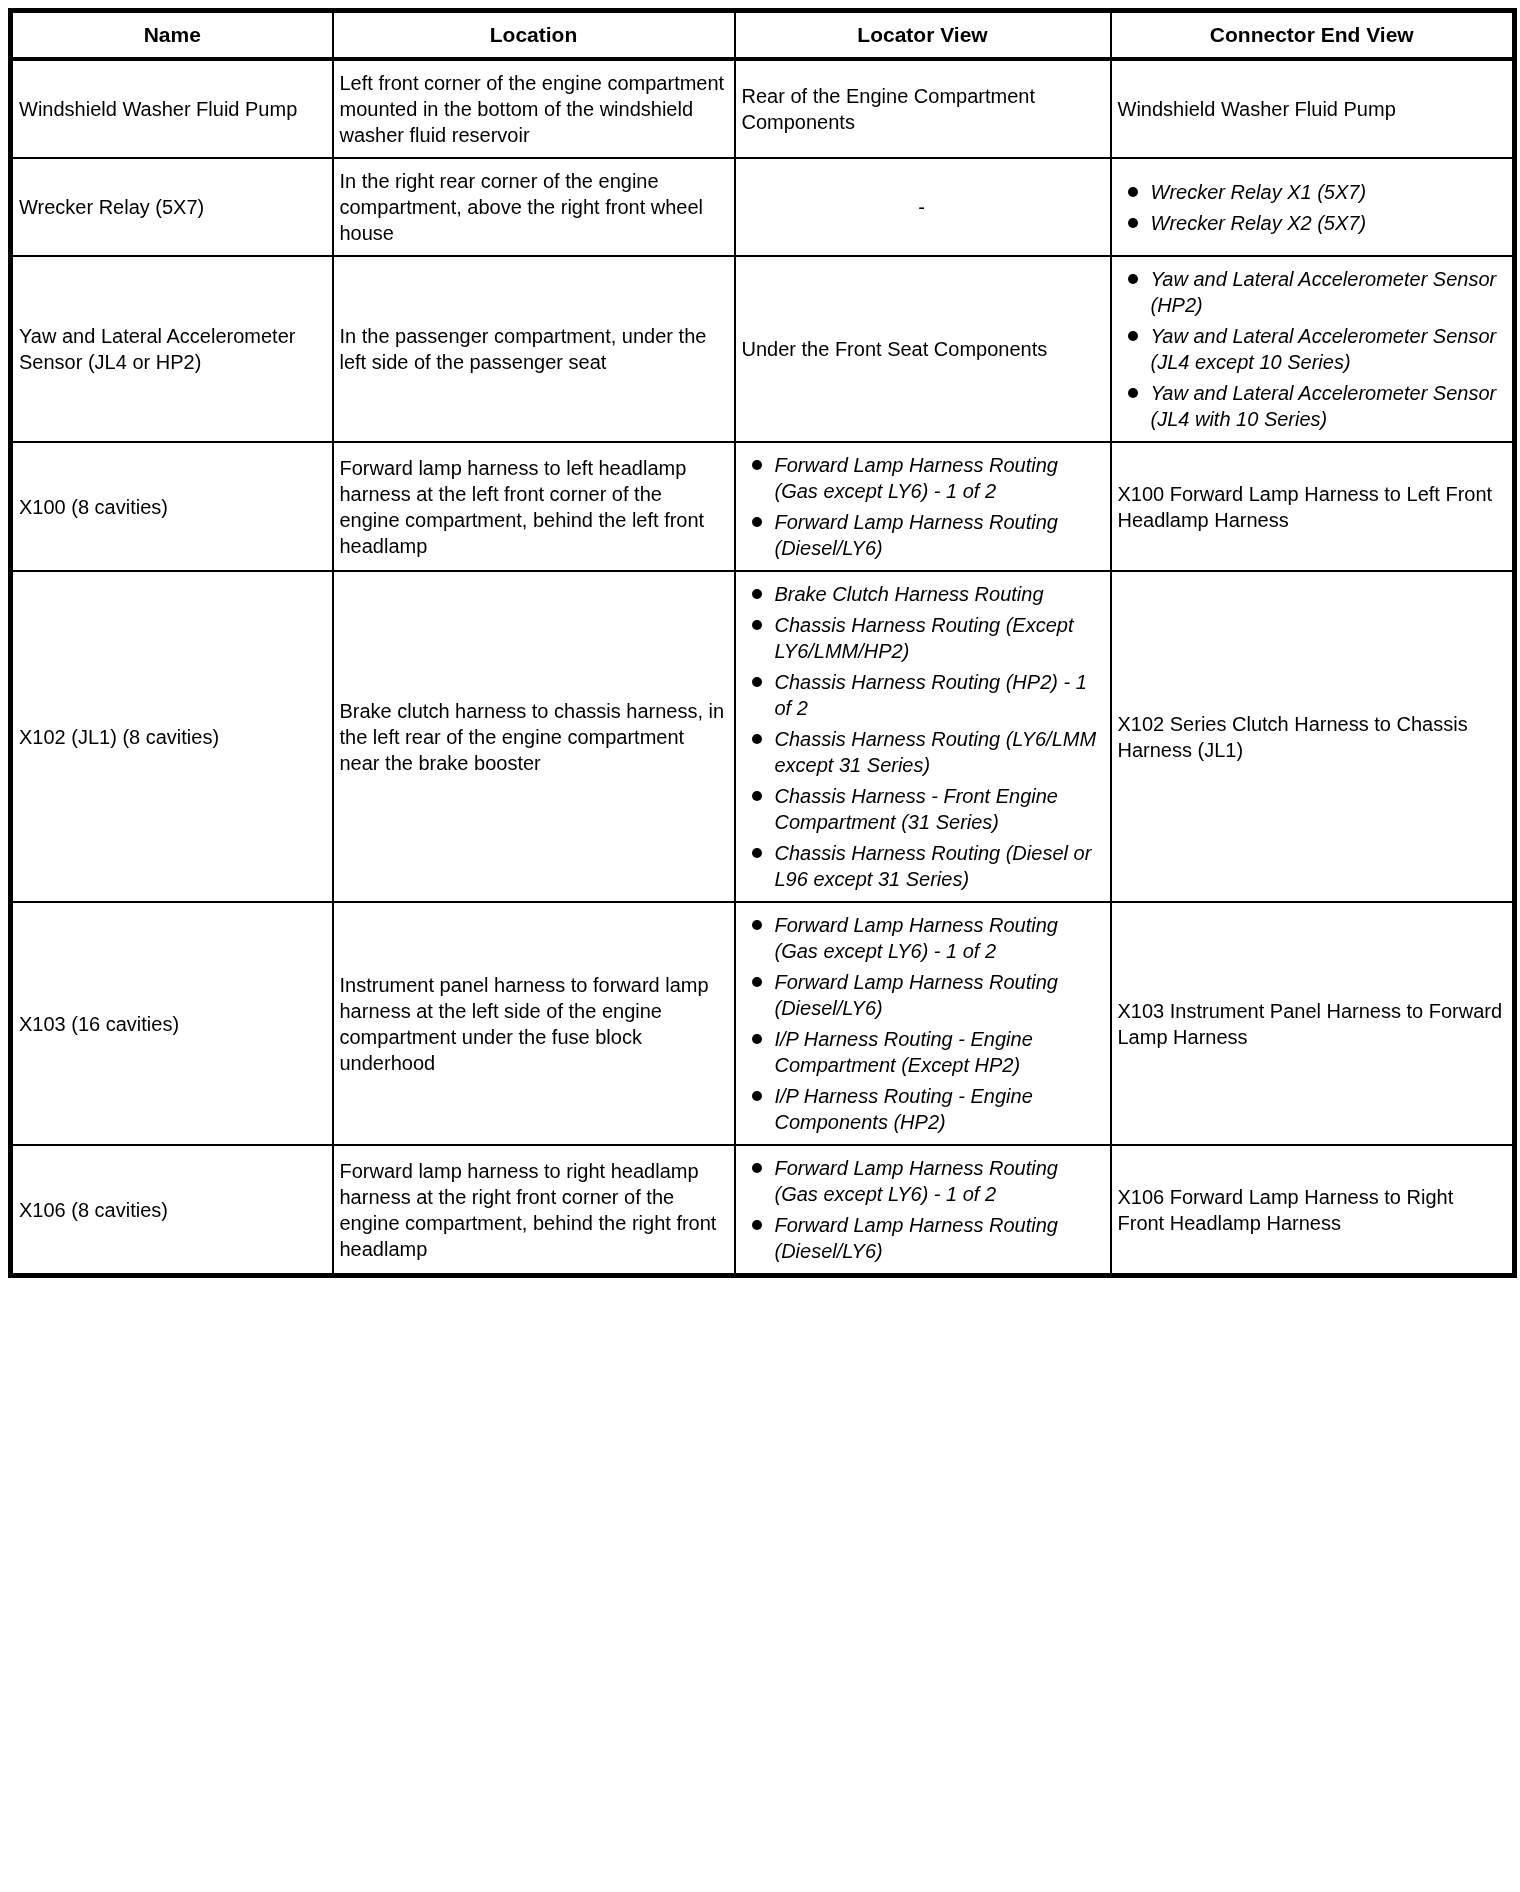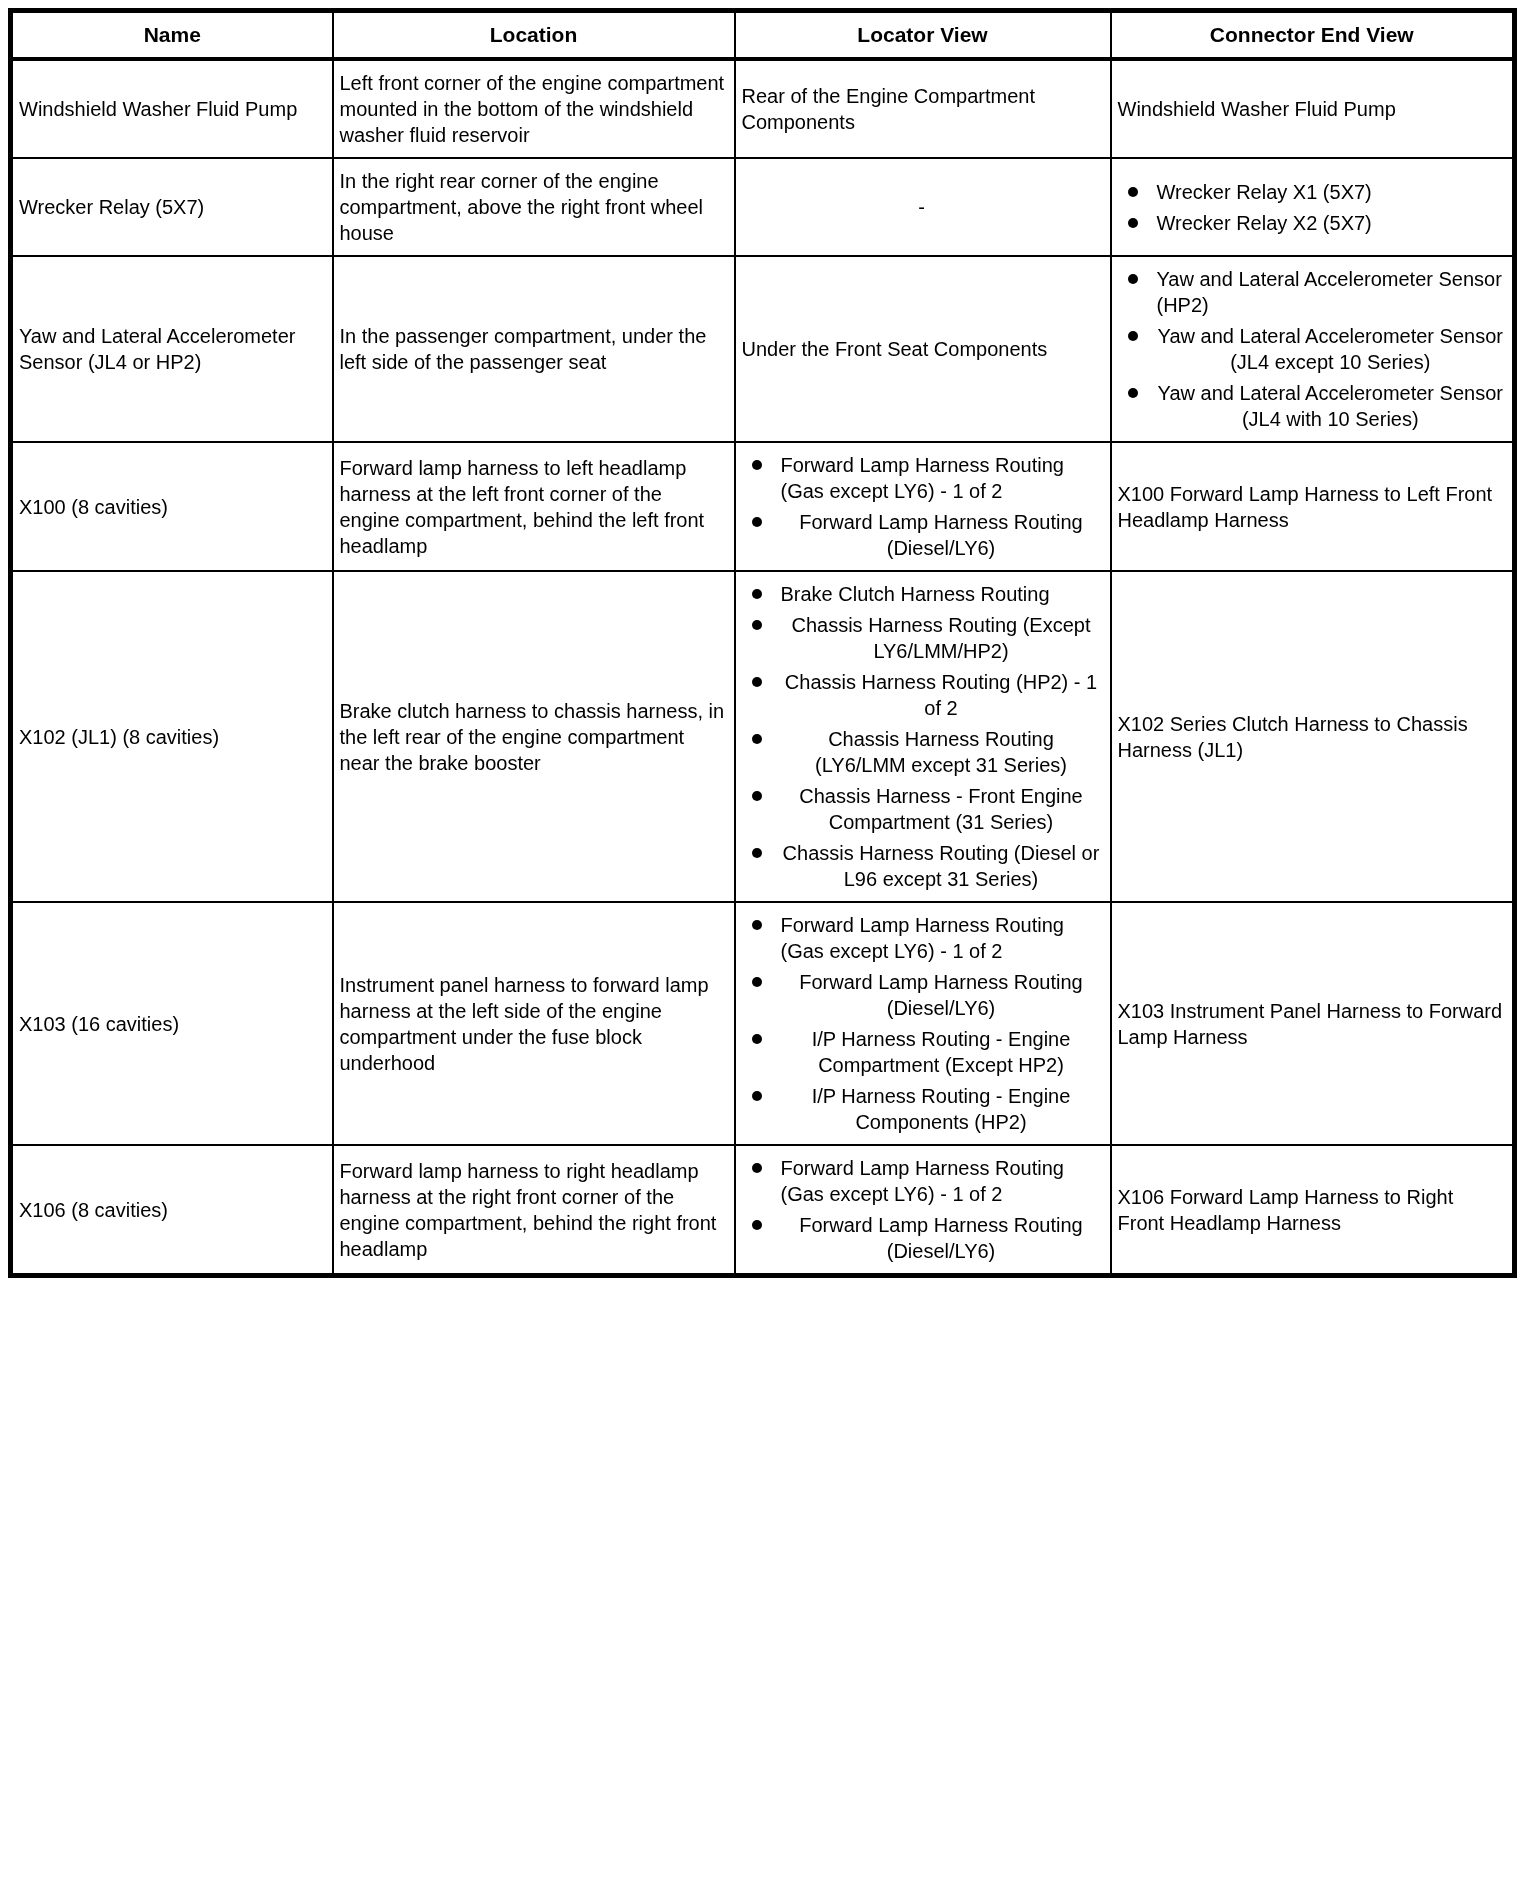--- a/index.html
+++ b/index.html
@@ -38,24 +38,25 @@
     font-size: 21px;
     font-weight: bold;
     text-align: center;
     padding: 9px 6px;
     border-bottom: 4px solid #000000;
   }
   td.center { text-align: center; }
 
   .bullet-item {
     display: flex;
-    gap: 19px;
+    gap: 13px;
     padding-left: 10px;
-  }
-  .bullet-item + .bullet-item { margin-top: 5px; text-align: center; }
+    font-style: italic;
+  }
+  .bullet-item + .bullet-item { margin-top: 5px; }
   .dot {
     flex: 0 0 auto;
     width: 10px;
     height: 10px;
     border-radius: 50%;
     background: #000000;
     margin-top: 8px;
   }
 </style>
 </head>

